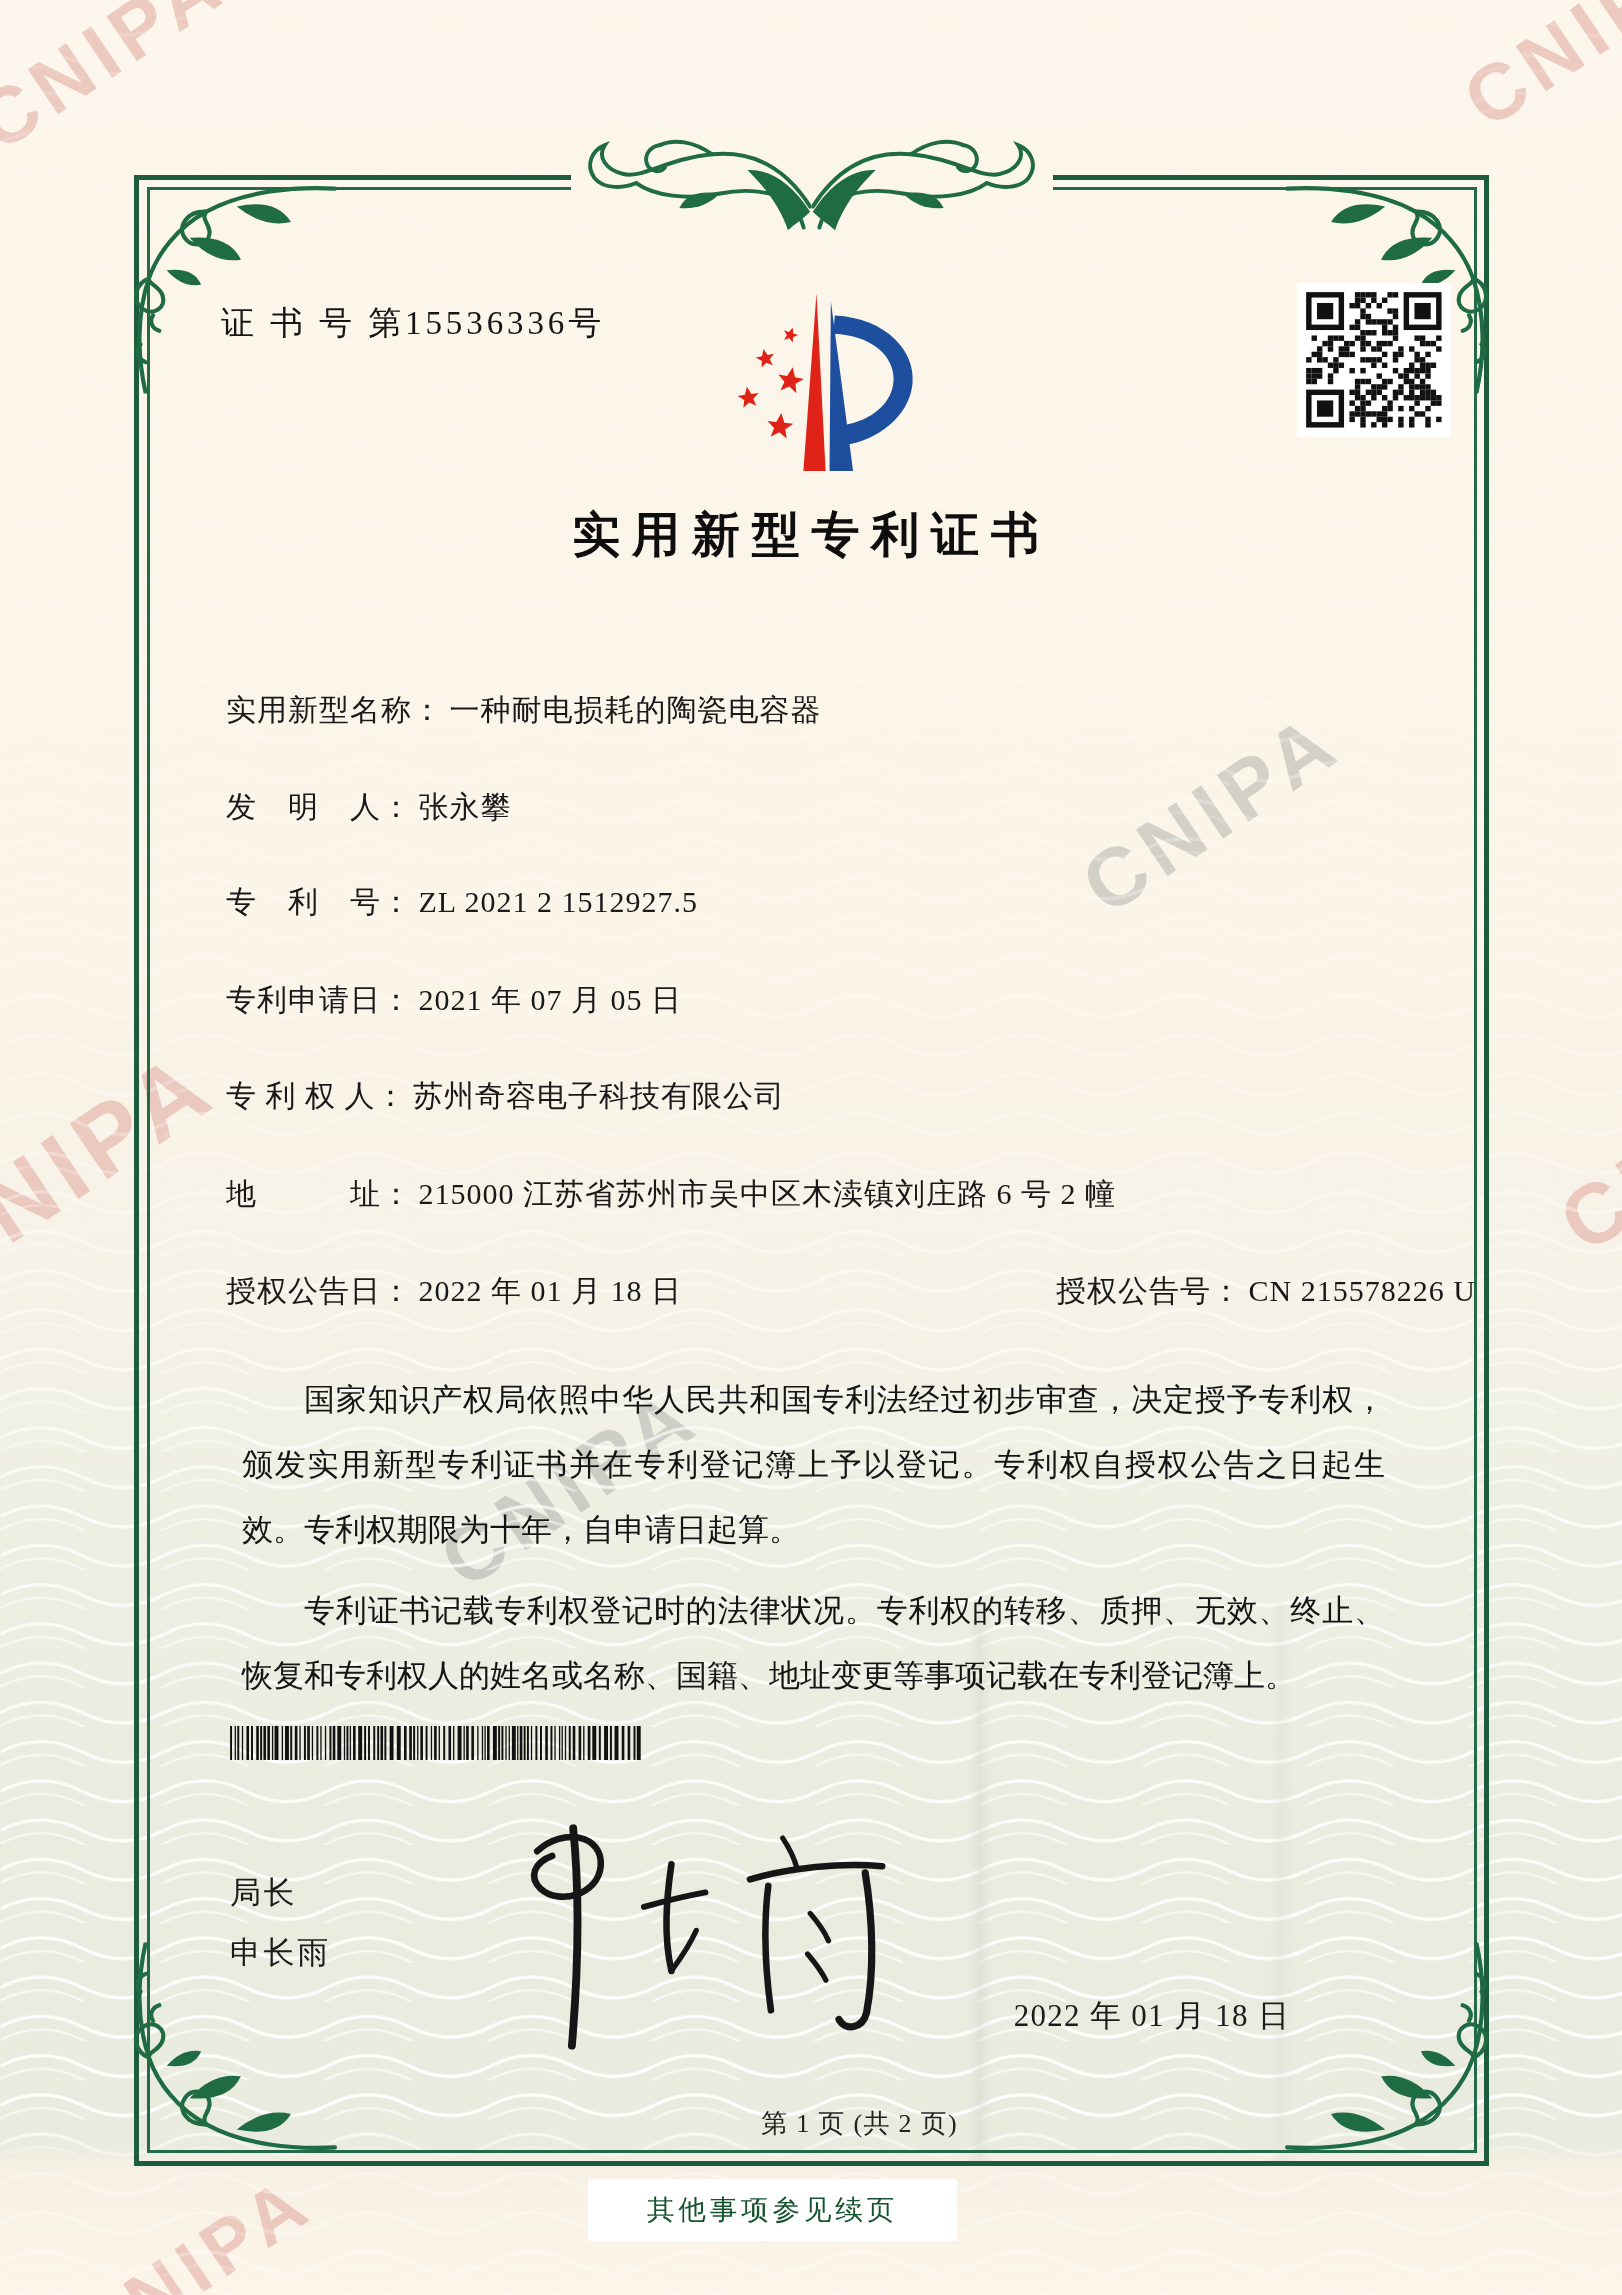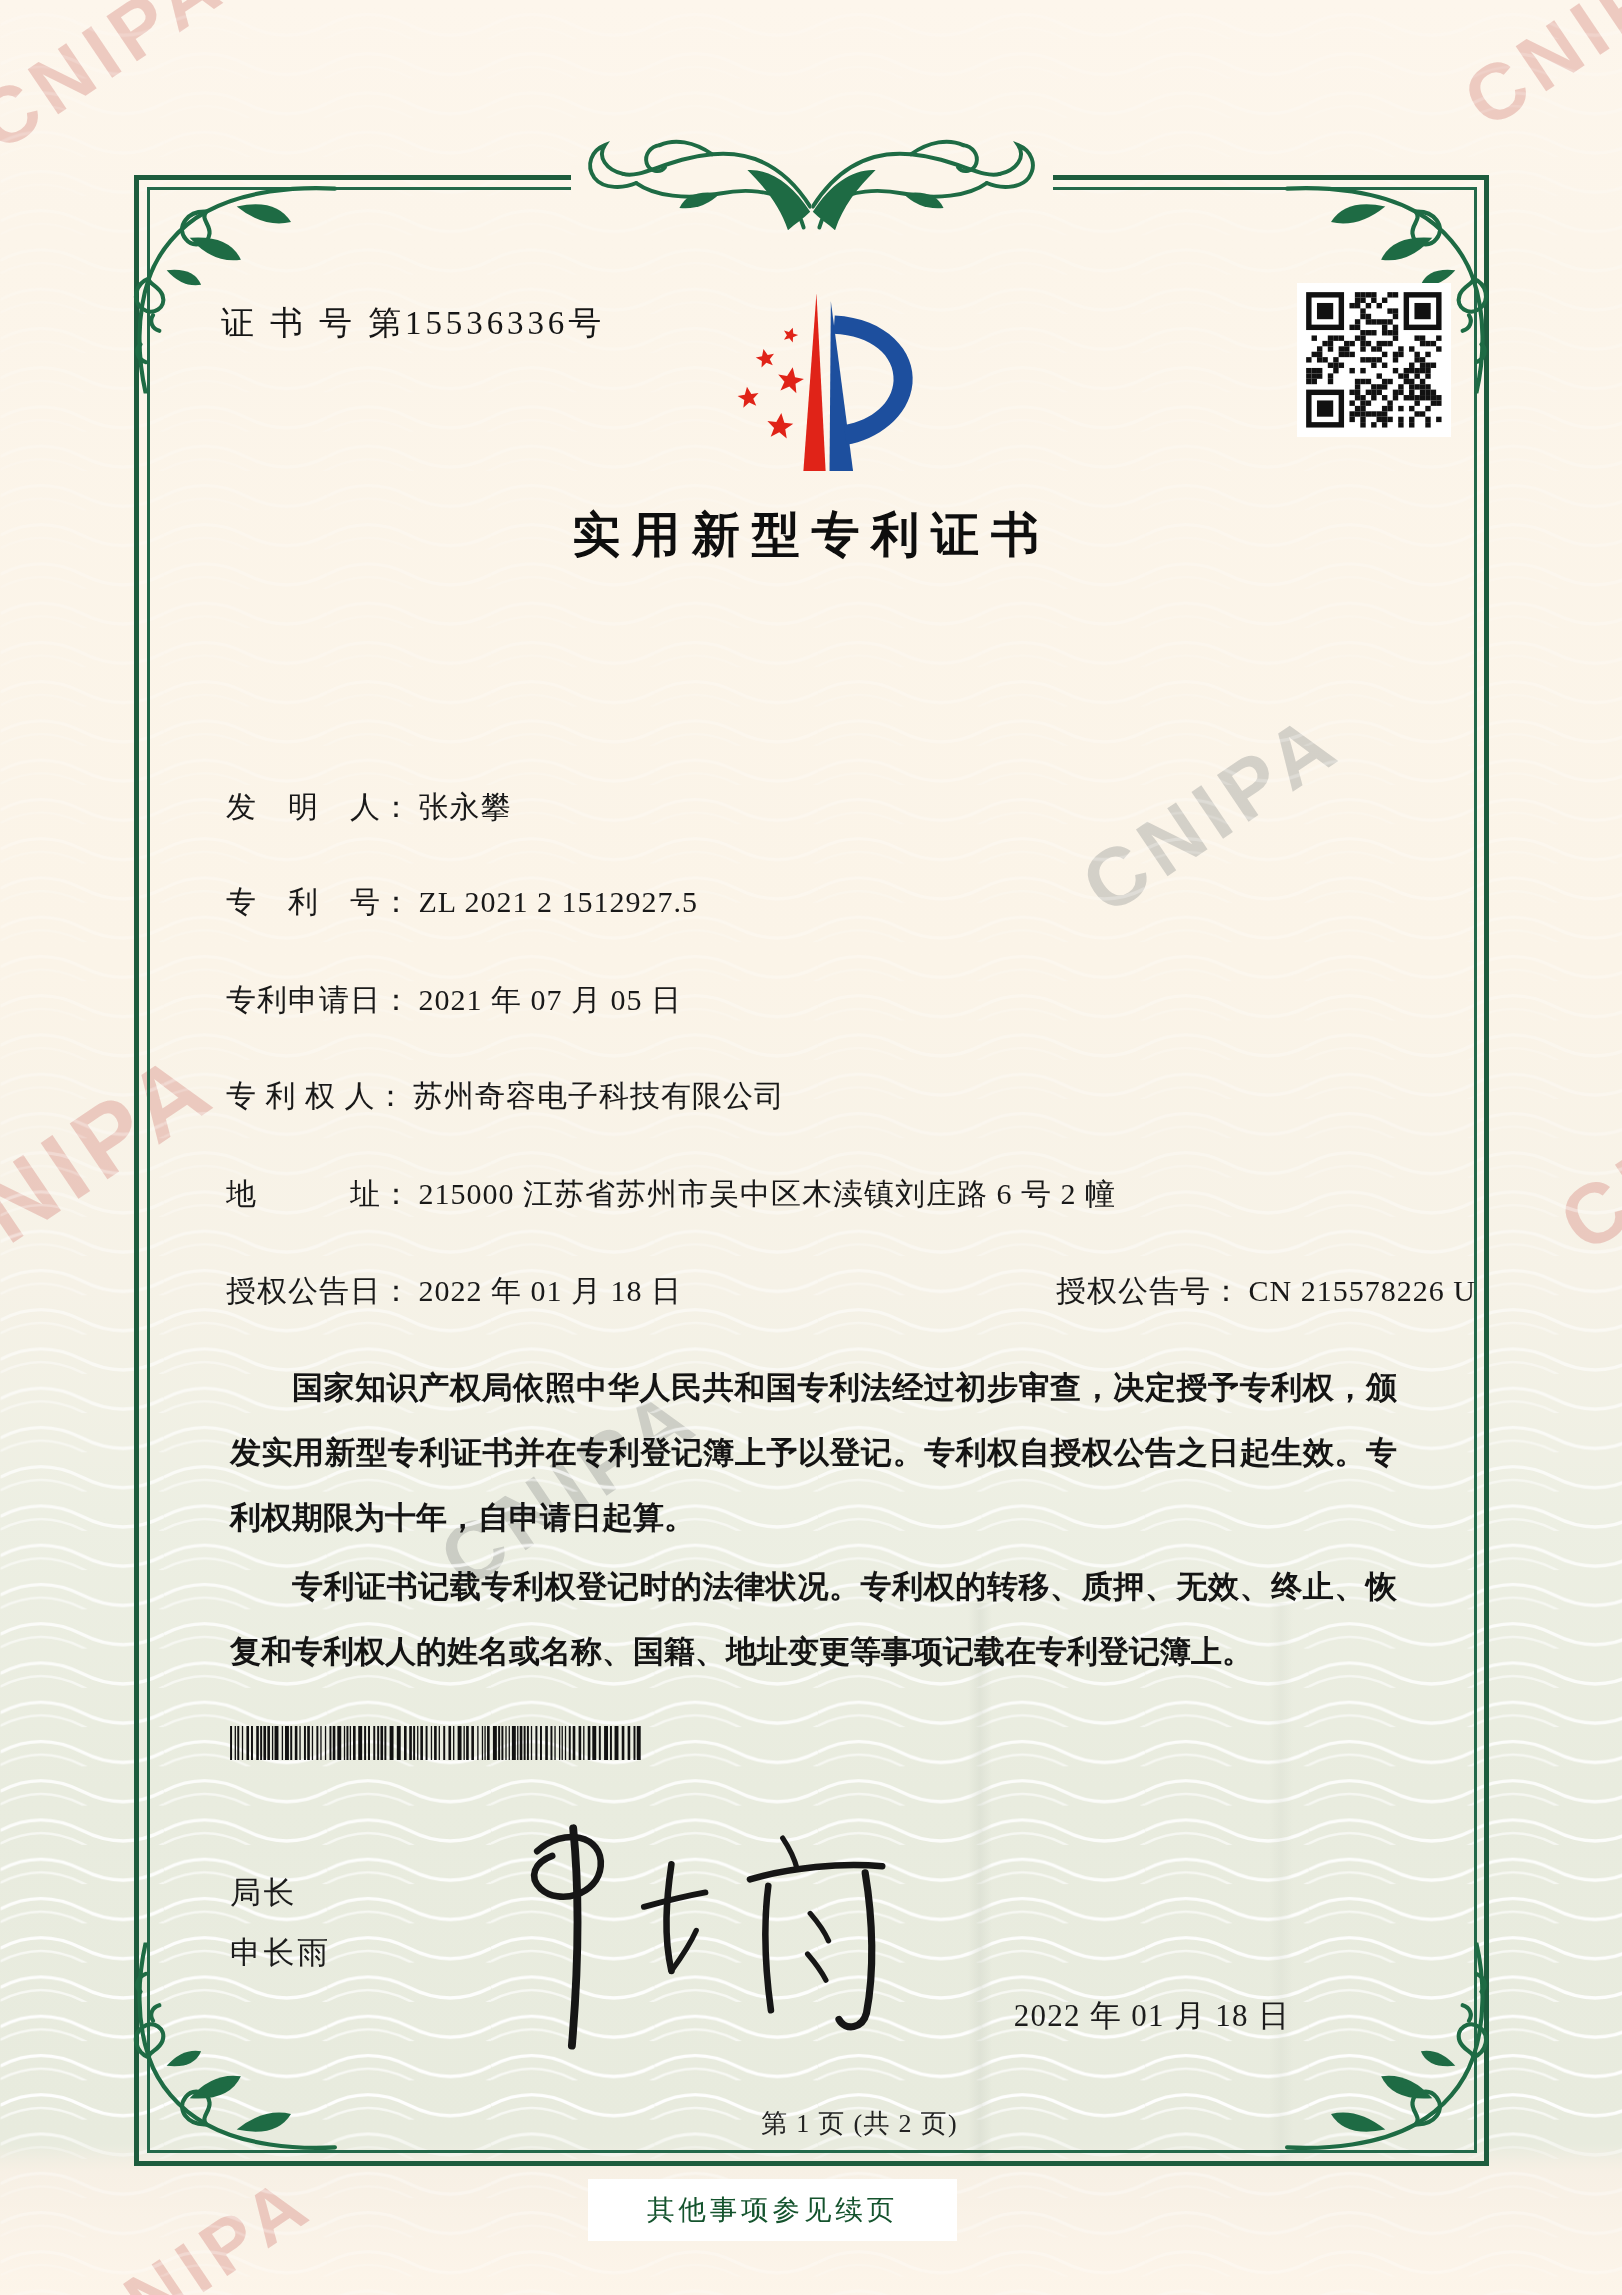--- a/index.html
+++ b/index.html
@@ -53,21 +53,21 @@
     position:absolute;left:0;top:495px;width:1623px;text-align:center;
     font-size:48px;font-weight:bold;letter-spacing:11.8px;color:#0e0e0e;
   }
   .field-row{position:absolute;left:226px;font-size:30px;letter-spacing:1px;color:#191919;white-space:nowrap;}
   .field-row .val{margin-left:6.5px;}
   .grant-no{position:absolute;left:830px;top:0;}
   .paras{
     position:absolute;left:226px;top:1343px;width:1175px;
     font-size:31px;line-height:65px;text-align:justify;color:#141414;
   }
-  .paras p{margin:4px;text-indent:2em;font-weight:bold;}
+  .paras p{margin:16px;text-indent:2em;}
   .barcode{position:absolute;left:230px;top:1718px;}
   .signer-title{position:absolute;left:230px;top:1864px;font-size:31px;letter-spacing:2.6px;}
   .signer-name{position:absolute;left:230px;top:1924px;font-size:31px;letter-spacing:2.6px;}
   .signature{position:absolute;left:475px;top:1794px;}
   .issue-date{position:absolute;left:982px;top:1987px;width:340px;text-align:center;font-size:31px;letter-spacing:1.3px;}
   .page-no{position:absolute;left:0;top:2098px;width:1623px;text-align:center;font-size:26px;letter-spacing:1.3px;color:#222;padding-left:48px;}
   .footer-note{
     position:absolute;left:588px;top:2179px;width:369px;height:62px;
     background:#ffffff;text-align:center;line-height:62px;
     font-size:27.5px;letter-spacing:3.9px;color:#14532d;z-index:6;
@@ -404,20 +404,23 @@
           <rect x="171.70000000000002" y="22.3" width="41.5" height="41.5" fill="#fff"></rect>
           <rect x="180" y="30.6" width="24.900000000000002" height="24.900000000000002" fill="#111"></rect>
           <rect x="14" y="163.4" width="58.10000000000001" height="58.10000000000001" fill="#111"></rect>
           <rect x="22.3" y="171.70000000000002" width="41.5" height="41.5" fill="#fff"></rect>
           <rect x="30.6" y="180" width="24.900000000000002" height="24.900000000000002" fill="#111"></rect>
         </svg>
     </div>
 
     <div class="doc-title">实用新型专利证书</div>
 
+    <div class="field-row" style="top:682px">
+      <span>实用新型名称：</span><span class="val">一种耐电损耗的陶瓷电容器</span>
+    </div>
     <div class="field-row" style="top:779px">
       <span>发　明　人：</span><span class="val">张永攀</span>
     </div>
     <div class="field-row" style="top:874px">
       <span>专　利　号：</span><span class="val">ZL 2021 2 1512927.5</span>
     </div>
     <div class="field-row" style="top:972px">
       <span>专利申请日：</span><span class="val">2021 年 07 月 05 日</span>
     </div>
     <div class="field-row" style="top:1068px">

